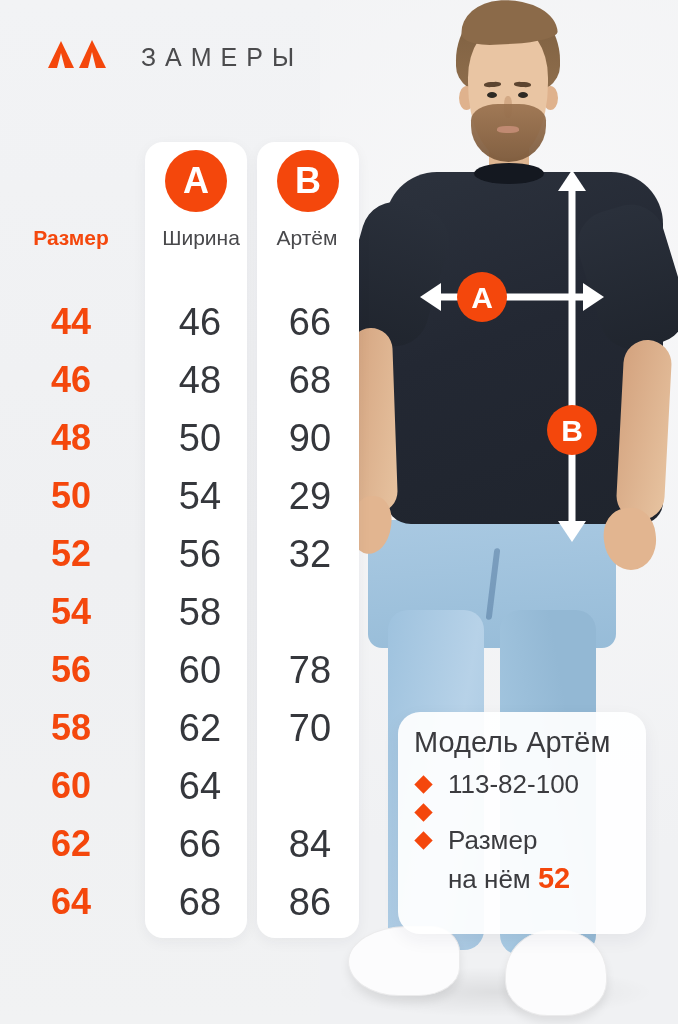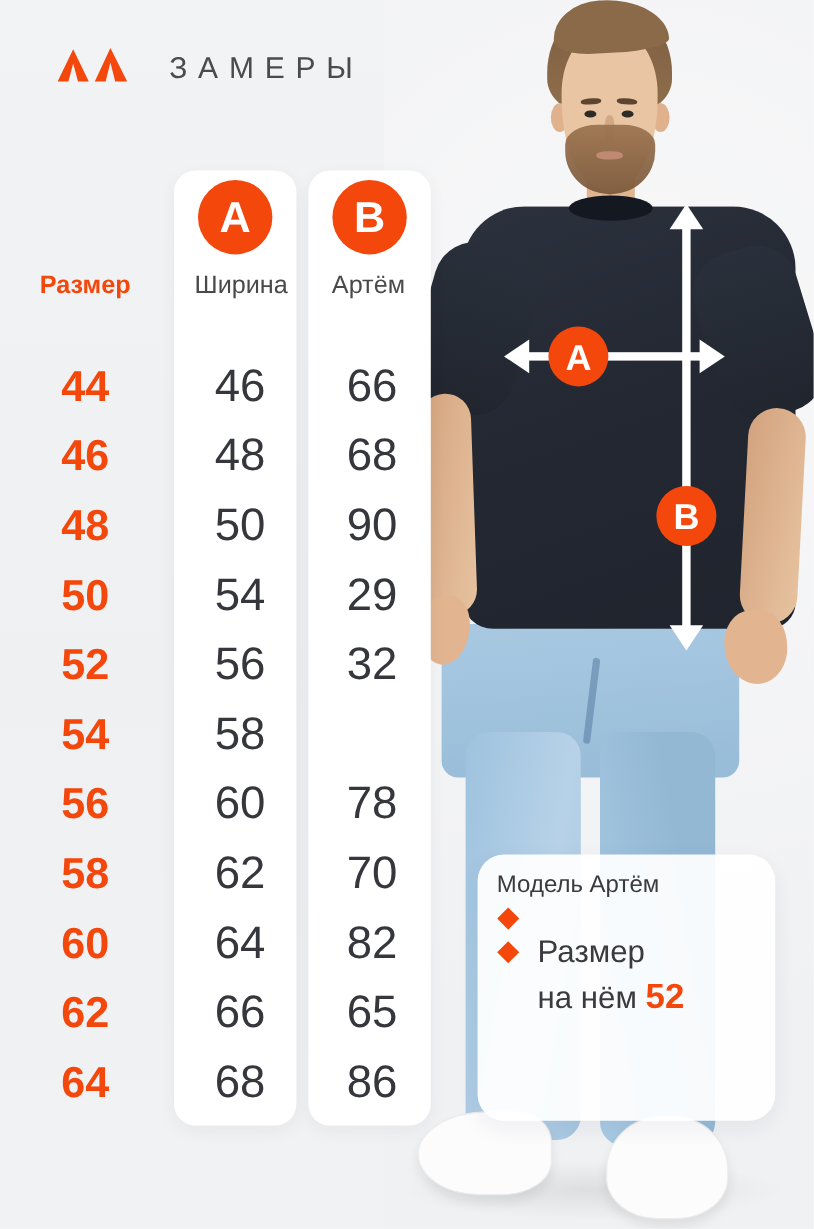--- a/index.html
+++ b/index.html
@@ -89,21 +89,21 @@
   .trow{display:flex; align-items:center; height:58px;}
   .c-size{flex:0 0 142px; text-align:center; font-size:36px; font-weight:bold;
     color:#F4470C;}
   .c-a{flex:0 0 110px; margin-left:3px; text-align:center; font-size:38px; color:#35373c;}
   .c-b{flex:0 0 100px; margin-left:5px; text-align:center; font-size:38px; color:#35373c;}
   
   .model-card{left:398px; top:712px; width:248px; height:222px; z-index:9;
     background:rgba(255,255,255,.93); border-radius:22px;
     box-shadow:0 6px 18px rgba(40,40,60,.06); padding:12px 18px 0 16px;
     box-sizing:border-box; color:#3b3b3f;}
-  .mc-title{font-size:20px; margin:2px 0 10px 0;}
+  .mc-title{font-size:29px; margin:2px 0 10px 0;}
   .mc-row{display:flex; align-items:center; margin:6px 0; font-size:26px;}
   .diamond{width:13px; height:13px; background:#F4470C; transform:rotate(45deg);
     margin:0 18px 0 3px; flex:0 0 13px;}
   .mc-cont{margin:2px 0 0 34px; font-size:26px;}
   .mc-val{color:#F4470C; font-weight:bold; font-size:29px;}
 </style>
 </head>
 <body>
 
 <div class="page">
@@ -205,38 +205,41 @@
       <span class="c-b">78</span>
     </div>
     <div class="trow">
       <span class="c-size">58</span>
       <span class="c-a">62</span>
       <span class="c-b">70</span>
     </div>
     <div class="trow">
       <span class="c-size">60</span>
       <span class="c-a">64</span>
-      <span class="c-b">82</span>
     </div>
     <div class="trow">
       <span class="c-size">62</span>
       <span class="c-a">66</span>
-      <span class="c-b">65</span>
+      <span class="c-b">84</span>
     </div>
     <div class="trow">
       <span class="c-size">64</span>
       <span class="c-a">68</span>
       <span class="c-b">86</span>
     </div>
   </div>
 
   <div class="abs model-card">
     <div class="mc-title">Модель Артём</div>
     <div class="mc-row">
       <span class="diamond"></span>
+      <span>113-82-100</span>
+    </div>
+    <div class="mc-row">
+      <span class="diamond"></span>
     </div>
     <div class="mc-row">
       <span class="diamond"></span>
       <span>Размер</span>
     </div>
     <div class="mc-cont">
       <span>на нём</span>
       <span class="mc-val">52</span>
     </div>
   </div>

